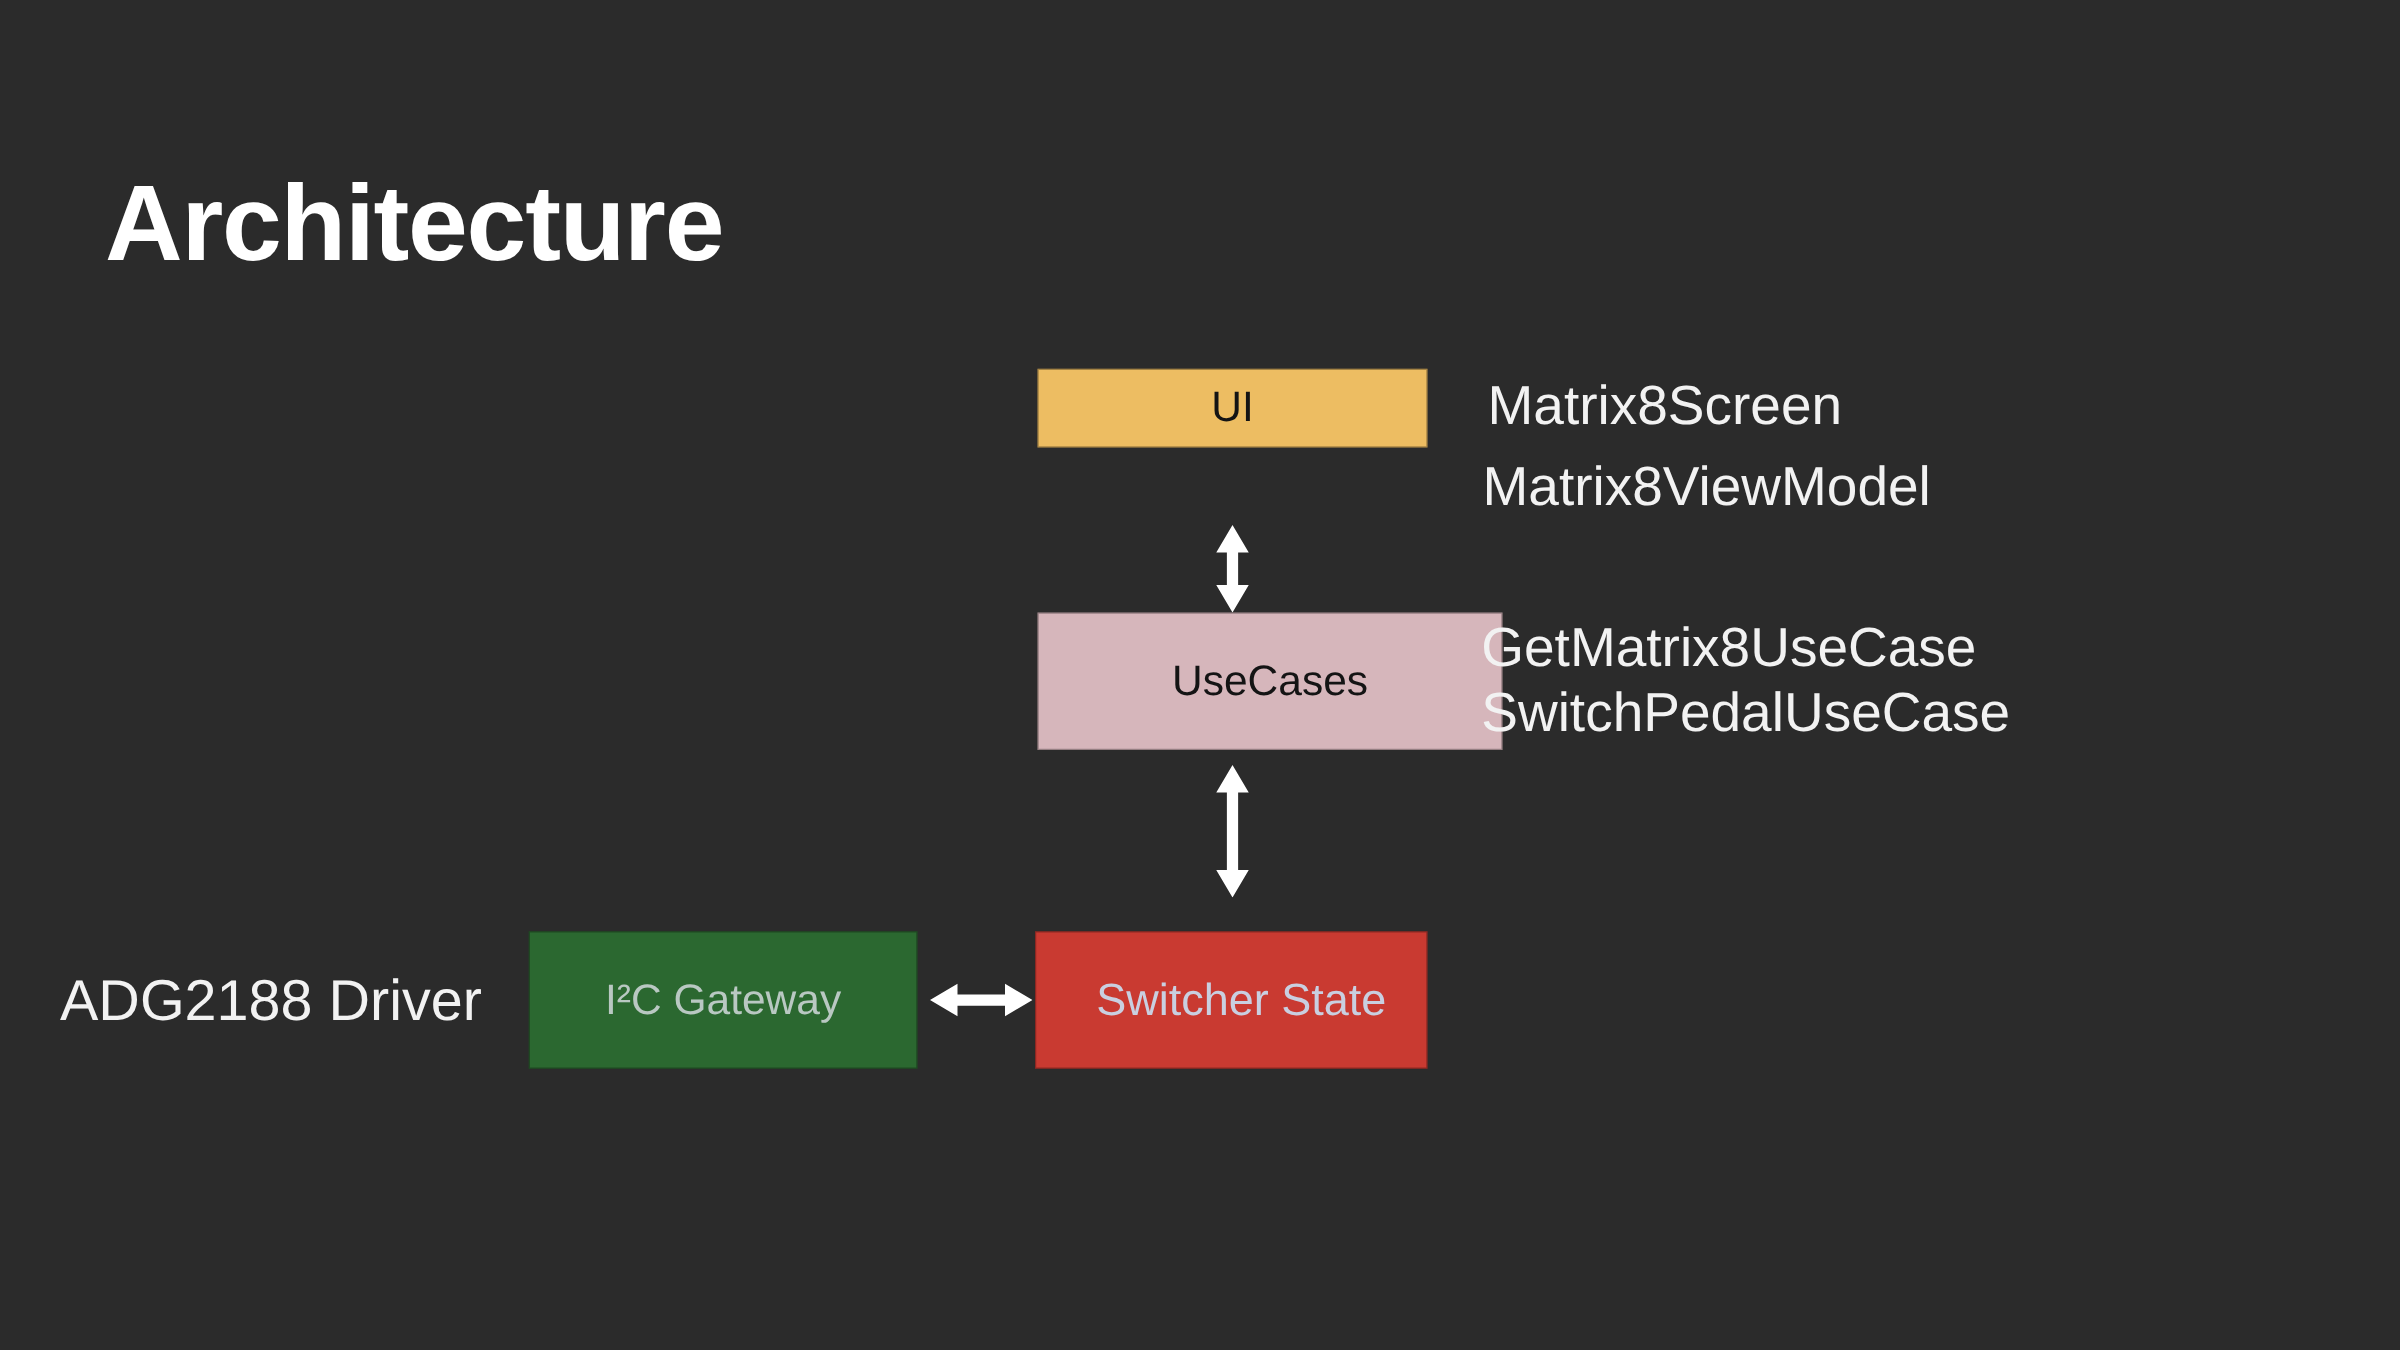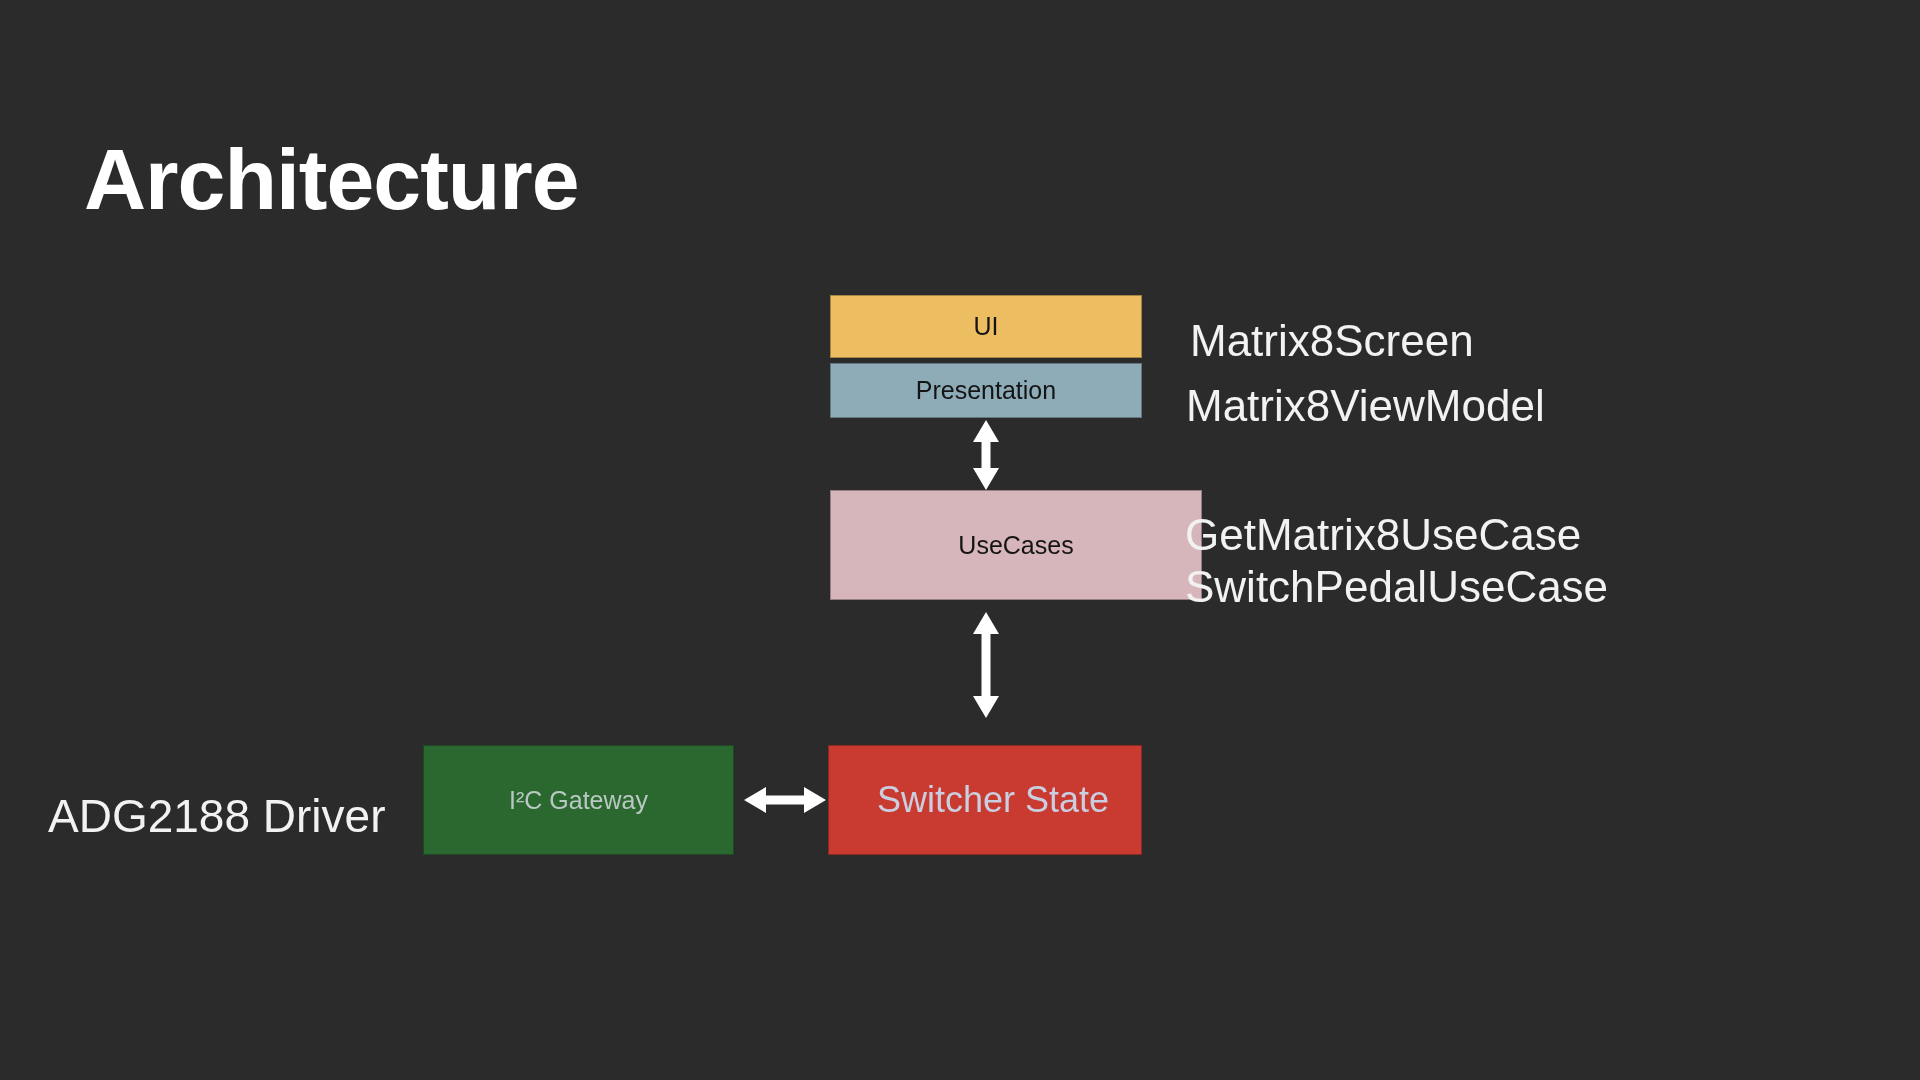--- a/index.html
+++ b/index.html
@@ -20,36 +20,35 @@
     line-height: 1.05;
   }
   .box {
     position: absolute;
     display: flex;
     align-items: center;
     justify-content: center;
     border: 1px solid rgba(0,0,0,0.30);
     box-sizing: border-box;
   }
-  .box span { font-size: 25px; }
+  .box span { font-size: 34px; }
   .box-ui            { left: 830px; top: 295px; width: 312px; height: 63px; }
   .box-presentation  { left: 830px; top: 363px; width: 312px; height: 55px; }
   .box-usecases      { left: 830px; top: 490px; width: 372px; height: 110px; }
   .box-gateway       { left: 423px; top: 745px; width: 311px; height: 110px; }
   .box-switcher      { left: 828px; top: 745px; width: 314px; height: 110px; padding-left: 16px; }
   .box-switcher span { font-size: 36px; }
 
   .side-label {
     position: absolute;
     display: flex;
     align-items: center;
     color: #f2f2f2;
     font-size: 44px;
     white-space: nowrap;
-    margin-top: 16px;
   }
   .ann-ui            { left: 1190px; top: 293px; height: 64px; }
   .ann-presentation  { left: 1186px; top: 361px; height: 58px; }
   .ann-usecases      { left: 1185px; top: 490px; height: 110px;
                        flex-direction: column; align-items: flex-start;
                        justify-content: center; line-height: 52px; }
   .ann-driver        { left: 48px;  top: 745px; height: 110px; font-size: 46px; }
 
   .arrow { position: absolute; }
   .arrow-1 { left: 972px; top: 420px; }
@@ -60,23 +59,20 @@
 <body>
 
 <div class="slide" style="background-color: rgb(43, 43, 43);">
 
   <h1 class="slide-title" style="color: rgb(255, 255, 255);">Architecture</h1>
 
   <div class="box box-ui" style="background-color: rgb(237, 189, 98); color: rgb(20, 20, 20);">
     <span>UI</span>
   </div>
 
-  <div class="box box-presentation" style="background-color: rgb(141, 172, 184); color: rgb(20, 20, 20);">
-    <span>Presentation</span>
-  </div>
 
   <div class="box box-usecases" style="background-color: rgb(214, 182, 187); color: rgb(20, 20, 20);">
     <span>UseCases</span>
   </div>
 
   <div class="box box-gateway" style="background-color: rgb(43, 104, 48); color: rgb(185, 200, 194);">
     <span>I²C Gateway</span>
   </div>
 
   <div class="box box-switcher" style="background-color: rgb(201, 58, 49); color: rgb(201, 207, 224);">

